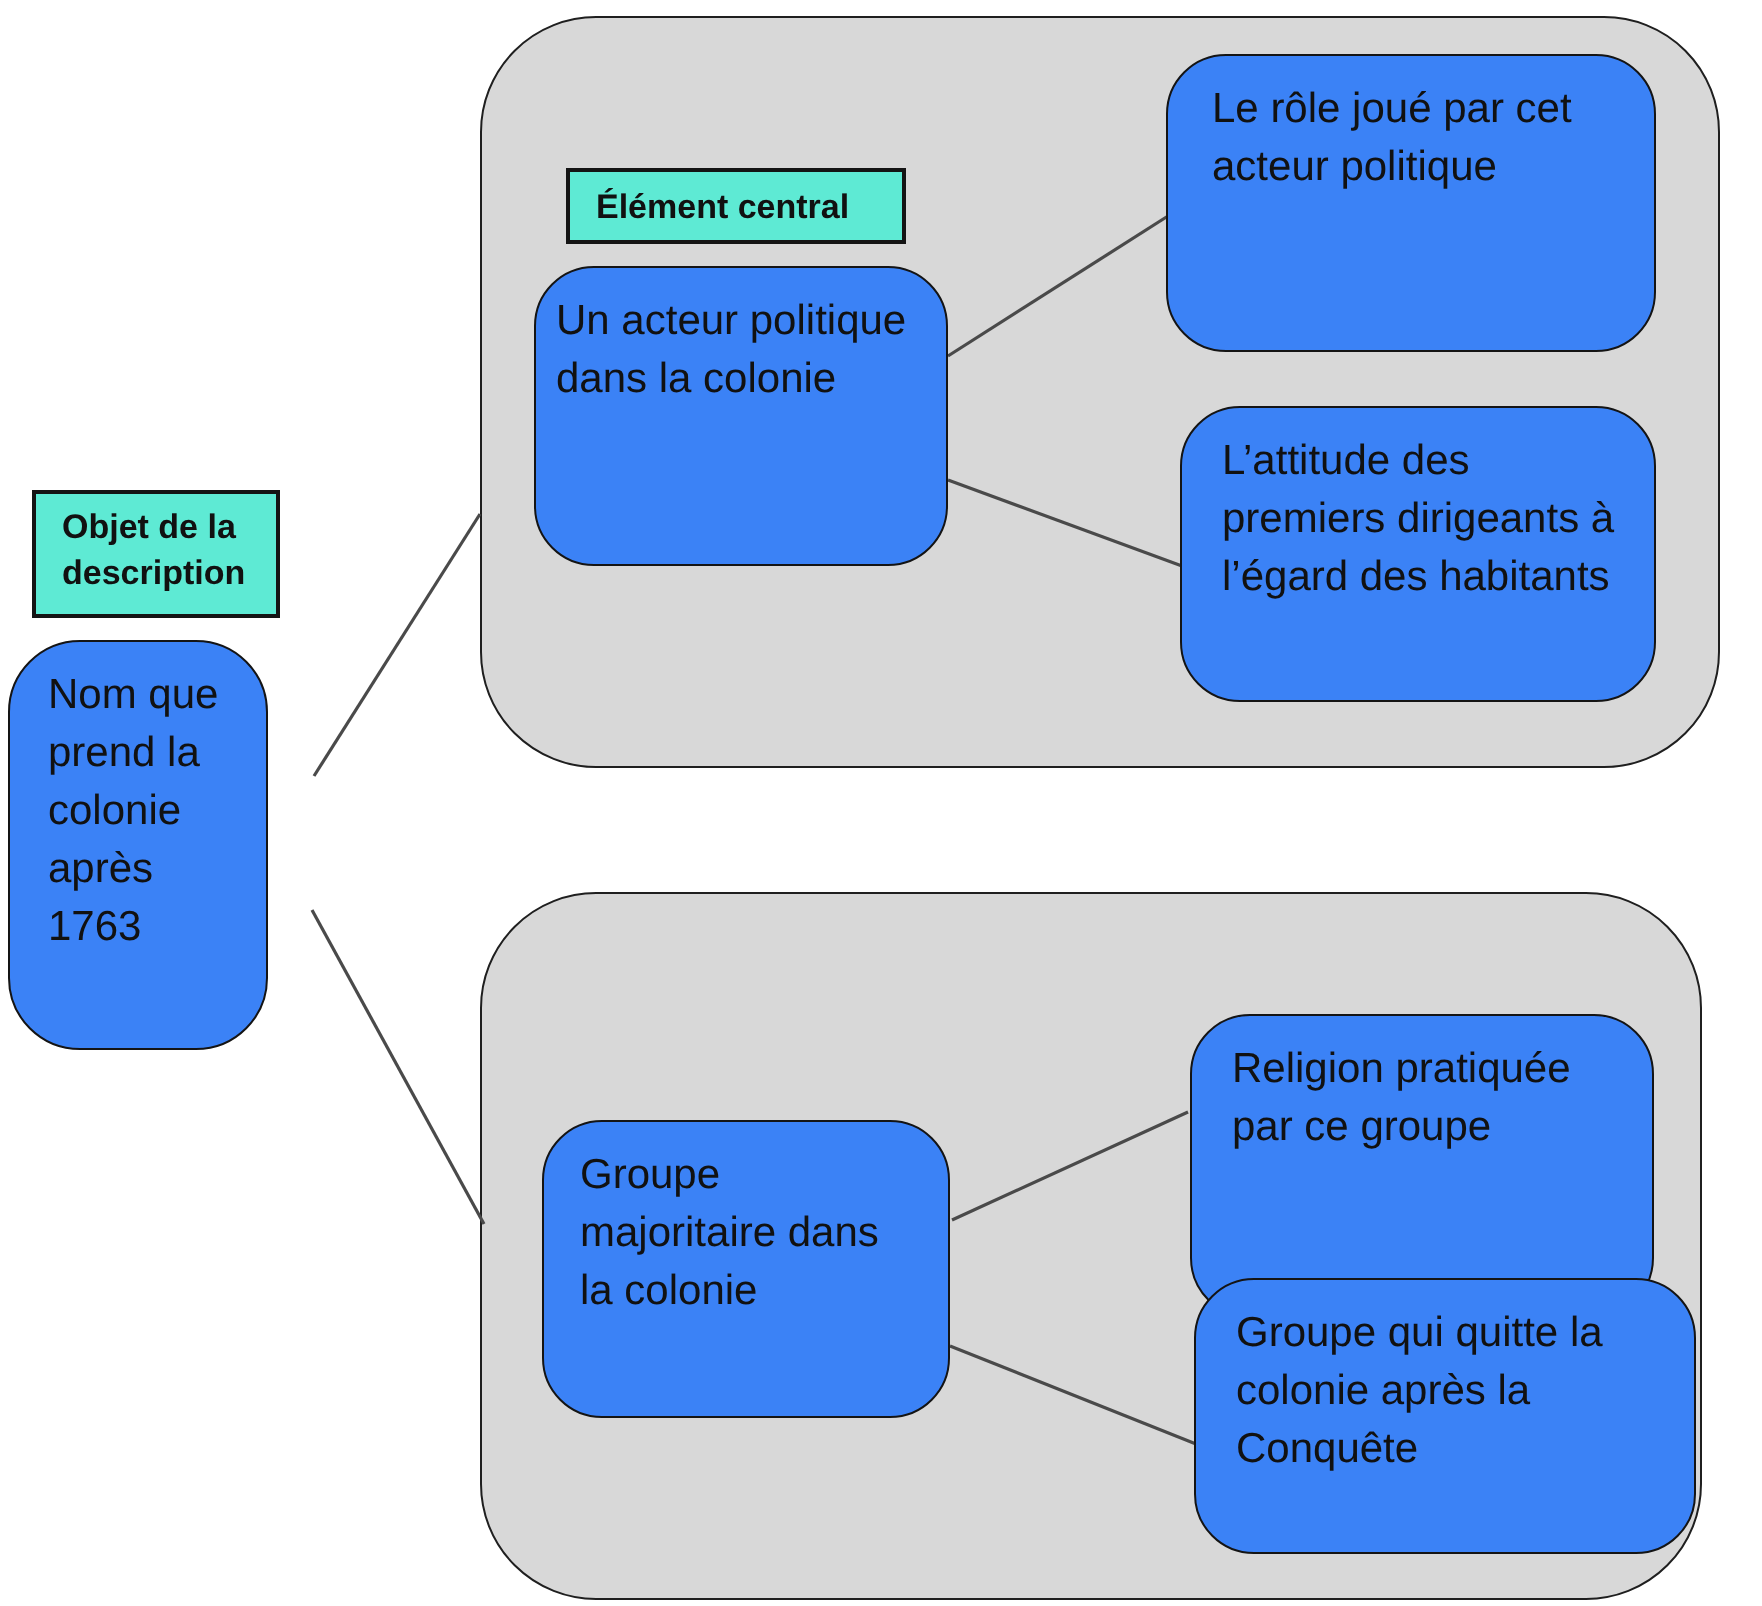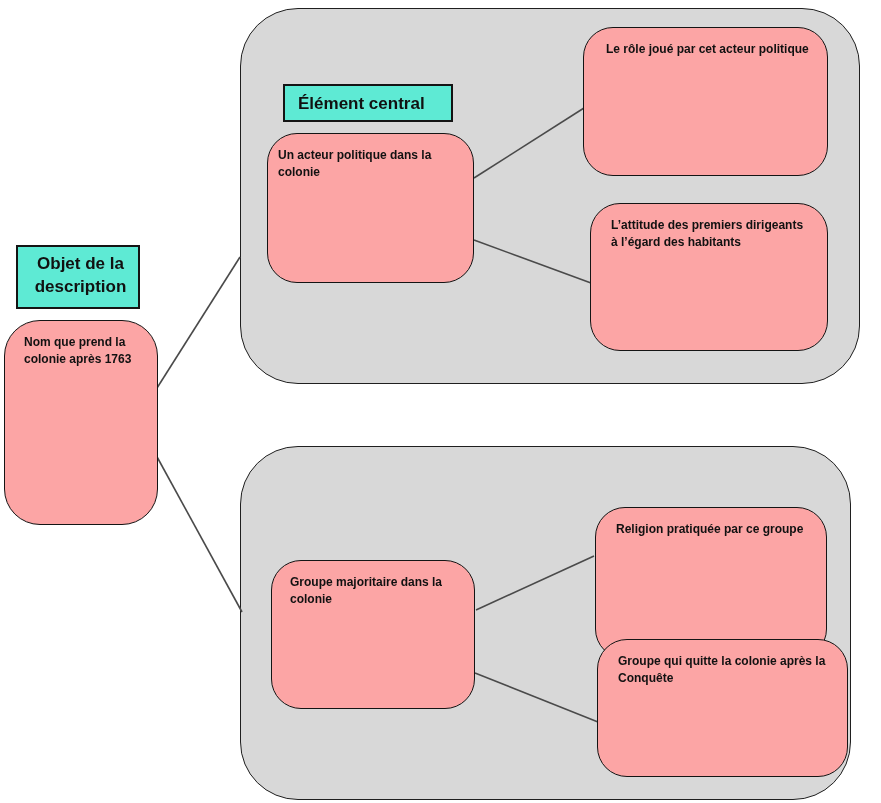--- a/index.html
+++ b/index.html
@@ -24,44 +24,44 @@
   }
   .connector-layer {
     position: absolute;
     left: 0; top: 0;
     width: 881px; height: 803px;
     z-index: 2;
     pointer-events: none;
   }
   .node-box {
     position: absolute;
-    background: #fca5a5;
+    background: #3b82f6;
     border: 1.6px solid #141414;
     border-radius: 30px;
     z-index: 3;
     box-sizing: border-box;
-    font-weight: bold;
-    font-size: 12px;
+    font-weight: normal;
+    font-size: 21px;
     line-height: 1.38;
     color: #111111;
   }
   .label-rect {
     position: absolute;
     background: #5eead4;
     border: 2px solid #141414;
     z-index: 3;
     box-sizing: border-box;
     font-weight: bold;
     font-size: 17px;
     line-height: 1.35;
     color: #111111;
   }
   
-  .objet-label      { left: 16px;  top: 245px; width: 124px; height: 64px; padding: 6px 8px 0 13px; text-align: center; }
-  .nom-box          { left: 4px;   top: 320px; width: 154px; height: 205px; border-radius: 36px; padding: 13px 14px 0 19px; }
+  .objet-label      { left: 16px;  top: 245px; width: 124px; height: 64px; padding: 6px 8px 0 13px; }
+  .nom-box          { left: 4px;   top: 320px; width: 130px; height: 205px; border-radius: 36px; padding: 13px 14px 0 19px; }
   .top-container    { left: 240px; top: 8px;   width: 618px; height: 374px; }
   .element-central  { left: 283px; top: 84px;  width: 170px; height: 38px; padding: 7px 8px 0 13px; }
   .acteur-box       { left: 267px; top: 133px; width: 207px; height: 150px; padding: 13px 14px 0 10px; }
   .role-box         { left: 583px; top: 27px;  width: 245px; height: 149px; padding: 13px 14px 0 22px; }
   .attitude-box     { left: 590px; top: 203px; width: 238px; height: 148px; padding: 13px 14px 0 20px; }
   .bottom-container { left: 240px; top: 446px; width: 609px; height: 352px; }
   .groupe-box       { left: 271px; top: 560px; width: 204px; height: 149px; padding: 13px 14px 0 18px; }
   .religion-box     { left: 595px; top: 463px; width: 232px; height: 152px; padding: 13px 14px 0 20px; margin-top: 44px; }
   .quitte-box       { left: 597px; top: 639px; width: 251px; height: 138px; padding: 13px 14px 0 20px; }
   line.connector { stroke: #4a4a4a; stroke-width: 1.6; }

